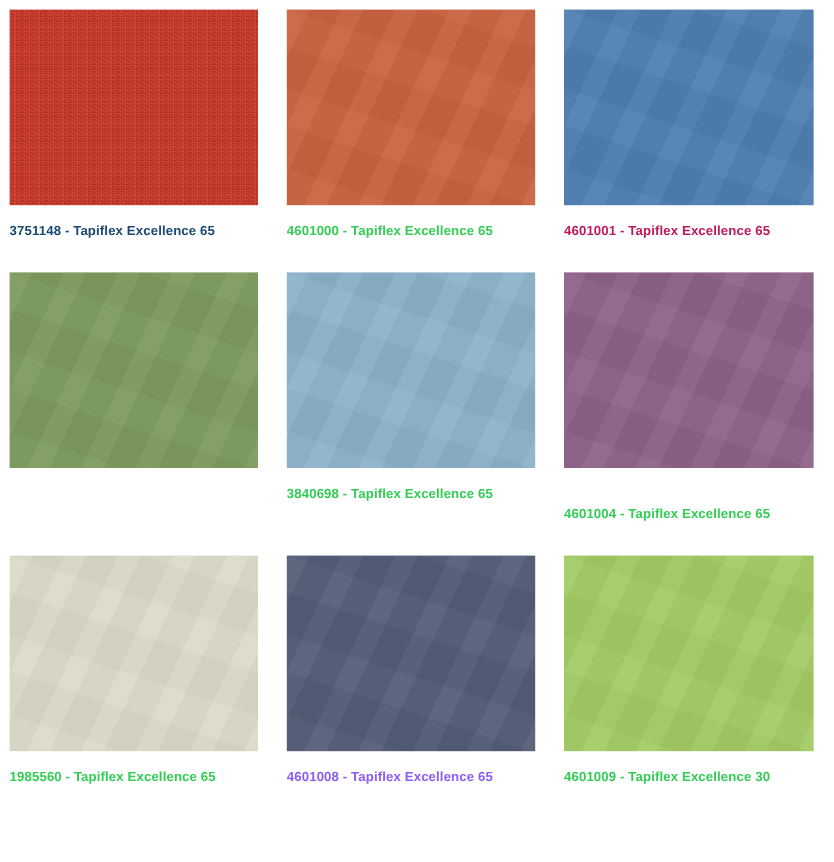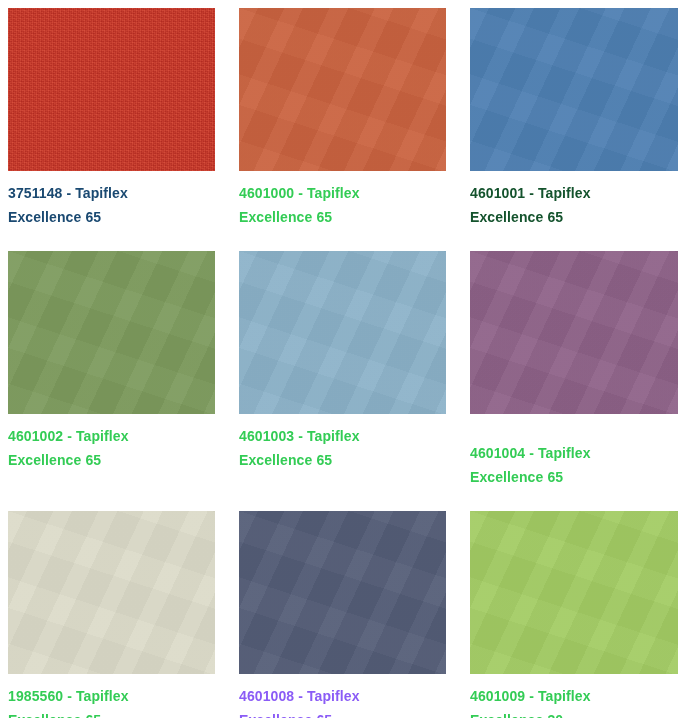--- a/index.html
+++ b/index.html
@@ -72,21 +72,21 @@
         rgba(0,0,0,0.028) 17px, rgba(0,0,0,0.028) 41px),
       repeating-linear-gradient(18deg,
         rgba(255,255,255,0.022) 0px, rgba(255,255,255,0.022) 29px,
         rgba(0,0,0,0.018) 29px, rgba(0,0,0,0.018) 63px);
     pointer-events: none;
   }
 
   .swatch-label {
     display: block;
     margin-top: 10px;
-    font-size: 14px;
+    font-size: 11px;
     font-weight: bold;
     line-height: 24px;
     letter-spacing: 0.1px;
     text-decoration: none;
     max-width: 196px;
   }
 </style>
 </head>
 <body style="background-color: rgb(255, 255, 255);">
 
@@ -94,29 +94,28 @@
     <div class="swatch-card">
       <a class="swatch-tile textured" href="#" style="background-color: rgb(194, 58, 44);"></a>
       <a class="swatch-label" href="#" style="color: rgb(26, 73, 113);">3751148 - Tapiflex Excellence 65</a>
     </div>
     <div class="swatch-card">
       <a class="swatch-tile subtle" href="#" style="background-color: rgb(202, 99, 64);"></a>
       <a class="swatch-label" href="#" style="color: rgb(51, 204, 85);">4601000 - Tapiflex Excellence 65</a>
     </div>
     <div class="swatch-card">
       <a class="swatch-tile subtle" href="#" style="background-color: rgb(78, 127, 178);"></a>
-      <a class="swatch-label" href="#" style="color: #14532d;">4601001 - Tapiflex Excellence 65</a>
+      <a class="swatch-label" href="#" style="color: #be185d;">4601001 - Tapiflex Excellence 65</a>
     </div>
     <div class="swatch-card">
       <a class="swatch-tile subtle" href="#" style="background-color: rgb(125, 155, 93);"></a>
-      <a class="swatch-label" href="#" style="color: rgb(51, 204, 85);">4601002 - Tapiflex Excellence 65</a>
     </div>
     <div class="swatch-card">
       <a class="swatch-tile subtle" href="#" style="background-color: rgb(140, 178, 201);"></a>
-      <a class="swatch-label" href="#" style="color: rgb(51, 204, 85);">4601003 - Tapiflex Excellence 65</a>
+      <a class="swatch-label" href="#" style="color: rgb(51, 204, 85);">3840698 - Tapiflex Excellence 65</a>
     </div>
     <div class="swatch-card">
       <a class="swatch-tile subtle" href="#" style="background-color: rgb(142, 98, 136);"></a>
       <a class="swatch-label" href="#" style="color: rgb(51, 204, 85); margin-top: 27px;">4601004 - Tapiflex Excellence 65</a>
     </div>
     <div class="swatch-card">
       <a class="swatch-tile subtle" href="#" style="background-color: rgb(220, 219, 201);"></a>
       <a class="swatch-label" href="#" style="color: rgb(51, 204, 85);">1985560 - Tapiflex Excellence 65</a>
     </div>
     <div class="swatch-card">

